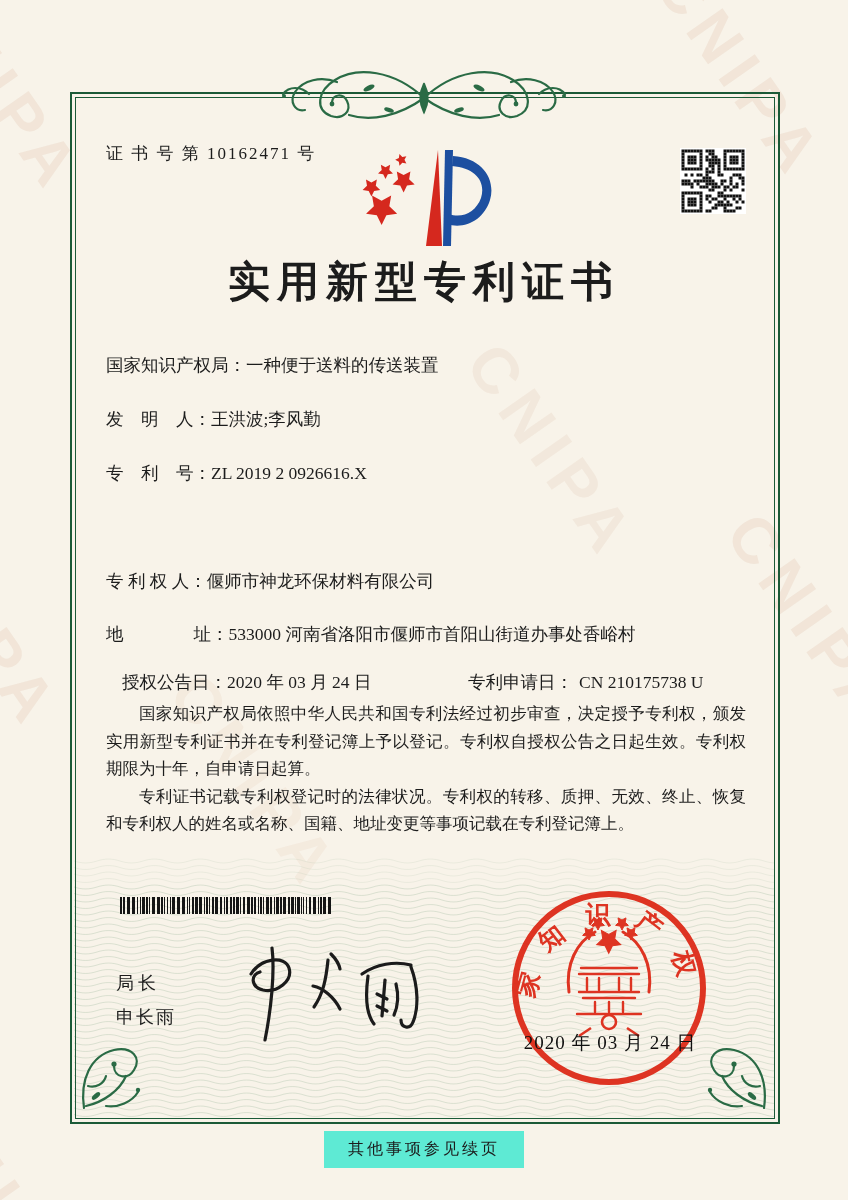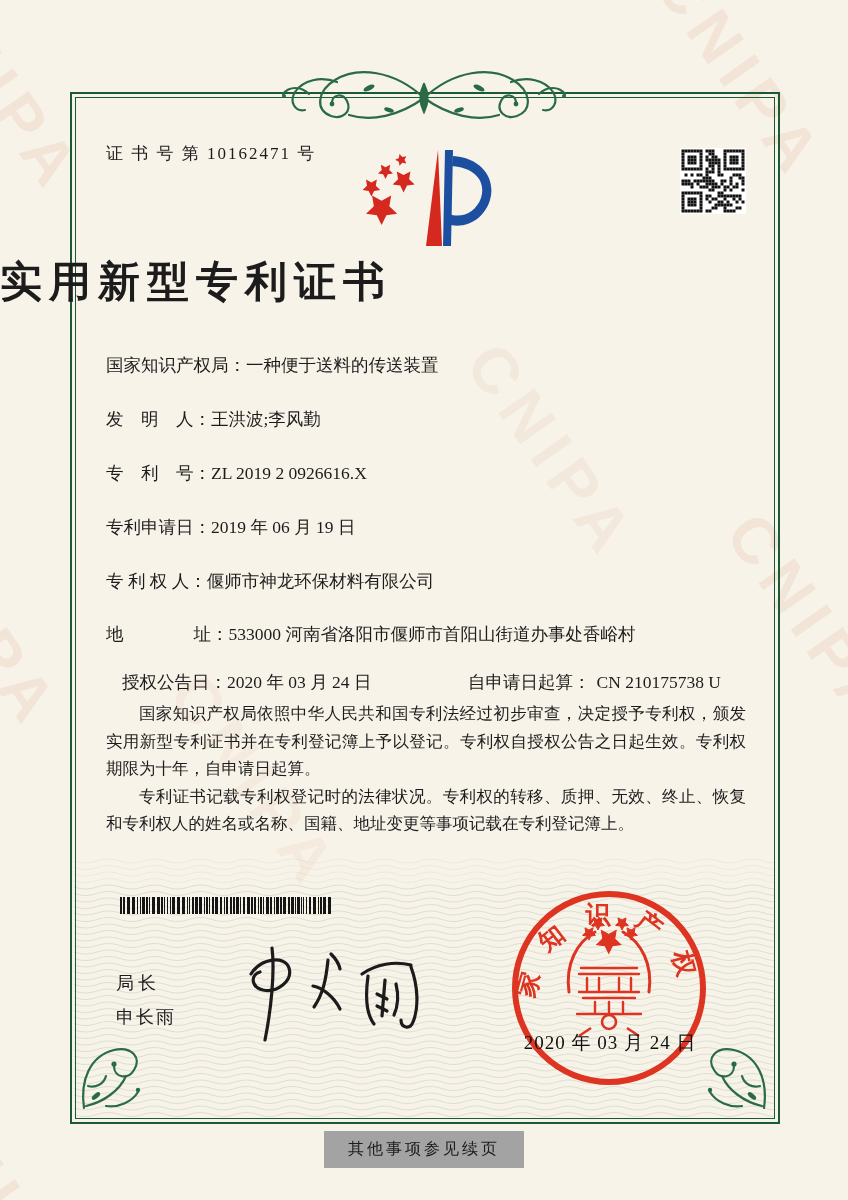--- a/index.html
+++ b/index.html
@@ -13,21 +13,21 @@
   .frame{position:absolute;left:70px;top:92px;width:706px;height:1028px;
          border:2.5px solid #1b5a37;z-index:2;pointer-events:none;}
   .frame-inner{position:absolute;left:3px;top:3px;right:3px;bottom:3px;
          border:1px solid #1b5a37;}
   
   .waves{position:absolute;left:74px;top:858px;z-index:1;}
   
   .cert-no{position:absolute;left:106px;top:142px;font-size:17px;letter-spacing:2px;z-index:3;}
   .logo{position:absolute;left:352px;top:144px;z-index:3;}
   .qr{position:absolute;left:680px;top:148px;z-index:3;}
-  .title{position:absolute;left:0;right:0;top:254px;font-size:42px;
+  .title{position:absolute;left:0;right:0;top:254px;text-align:center;font-size:42px;
          font-weight:600;letter-spacing:7px;z-index:3;}
   
   .row{position:absolute;left:106px;font-size:17.5px;z-index:3;white-space:nowrap;}
   .row .lbl{display:inline-block;}
   .pair2{position:absolute;left:346px;top:0;}
   .pair2 .val2{margin-left:6px;}
   
   .paras{position:absolute;left:106px;top:700px;width:640px;font-size:16.5px;
          line-height:27.5px;text-align:justify;z-index:3;}
   .paras p{margin:0;text-indent:2em;}
@@ -35,21 +35,21 @@
   .barcode{position:absolute;left:120px;top:897px;z-index:3;}
   .director-title{position:absolute;left:116px;top:971px;font-size:18px;letter-spacing:4px;z-index:3;}
   .director-name{position:absolute;left:116px;top:1005px;font-size:18px;letter-spacing:2px;z-index:3;}
   .signature{position:absolute;left:225px;top:942px;z-index:3;}
   .seal{position:absolute;left:509px;top:888px;z-index:3;opacity:0.95;}
   .seal-date{position:absolute;left:505px;top:1030px;width:210px;text-align:center;
              font-size:19px;letter-spacing:1px;color:#101010;z-index:4;}
   .page-footer{position:absolute;left:70px;width:706px;top:1090px;text-align:center;
                font-size:15px;letter-spacing:2px;z-index:3;}
   .bottom-note{position:absolute;left:50%;transform:translateX(-50%);top:1131px;
-               background:#a3a3a3;padding:8px 24px;font-size:16px;letter-spacing:3px;z-index:3;}
+               background:#5eead4;padding:8px 24px;font-size:16px;letter-spacing:3px;z-index:3;}
   .ornament-top{position:absolute;left:50%;transform:translateX(-50%);top:58px;z-index:4;}
   .corner-orn{position:absolute;z-index:4;}
   .corner-bl{left:76px;top:1036px;}
   .corner-br{right:76px;top:1036px;transform:scaleX(-1);}
 </style>
 </head>
 <body>
 
 <div class="page">
 
@@ -410,31 +410,28 @@
 
   <div class="row" style="top:353px;">
     <span class="lbl">国家知识产权局：</span><span>一种便于送料的传送装置</span>
   </div>
   <div class="row" style="top:407px;">
     <span class="lbl">发　明　人：</span><span>王洪波;李风勤</span>
   </div>
   <div class="row" style="top:461px;">
     <span class="lbl">专　利　号：</span><span>ZL 2019 2 0926616.X</span>
   </div>
-  <div class="row" style="top:515px;">
-    <span class="lbl">专利申请日：</span><span>2019 年 06 月 19 日</span>
-  </div>
   <div class="row" style="top:569px;">
     <span class="lbl">专 利 权 人：</span><span>偃师市神龙环保材料有限公司</span>
   </div>
   <div class="row" style="top:622px;">
     <span class="lbl">地　　　　址：</span><span>533000 河南省洛阳市偃师市首阳山街道办事处香峪村</span>
   </div>
   <div class="row" style="top:670px;margin-left:16px;">
-    <span class="lbl">授权公告日：</span><span>2020 年 03 月 24 日</span><span class="pair2"><span class="lbl">自申请日起算：</span><span class="val2">CN 210175738 U</span></span>
+    <span class="lbl">授权公告日：</span><span>2020 年 03 月 24 日</span><span class="pair2"><span class="lbl">专利申请日：</span><span class="val2">CN 210175738 U</span></span>
   </div>
 
   <div class="paras">
     <p>国家知识产权局依照中华人民共和国专利法经过初步审查，决定授予专利权，颁发实用新型专利证书并在专利登记簿上予以登记。专利权自授权公告之日起生效。专利权期限为十年，自申请日起算。</p>
     <p>专利证书记载专利权登记时的法律状况。专利权的转移、质押、无效、终止、恢复和专利权人的姓名或名称、国籍、地址变更等事项记载在专利登记簿上。</p>
   </div>
 
   <svg class="barcode" id="barcode" width="216" height="17">
       <rect x="0" y="0" width="2" height="17" fill="#151515"></rect>
       <rect x="3" y="0" width="2" height="17" fill="#151515"></rect>

